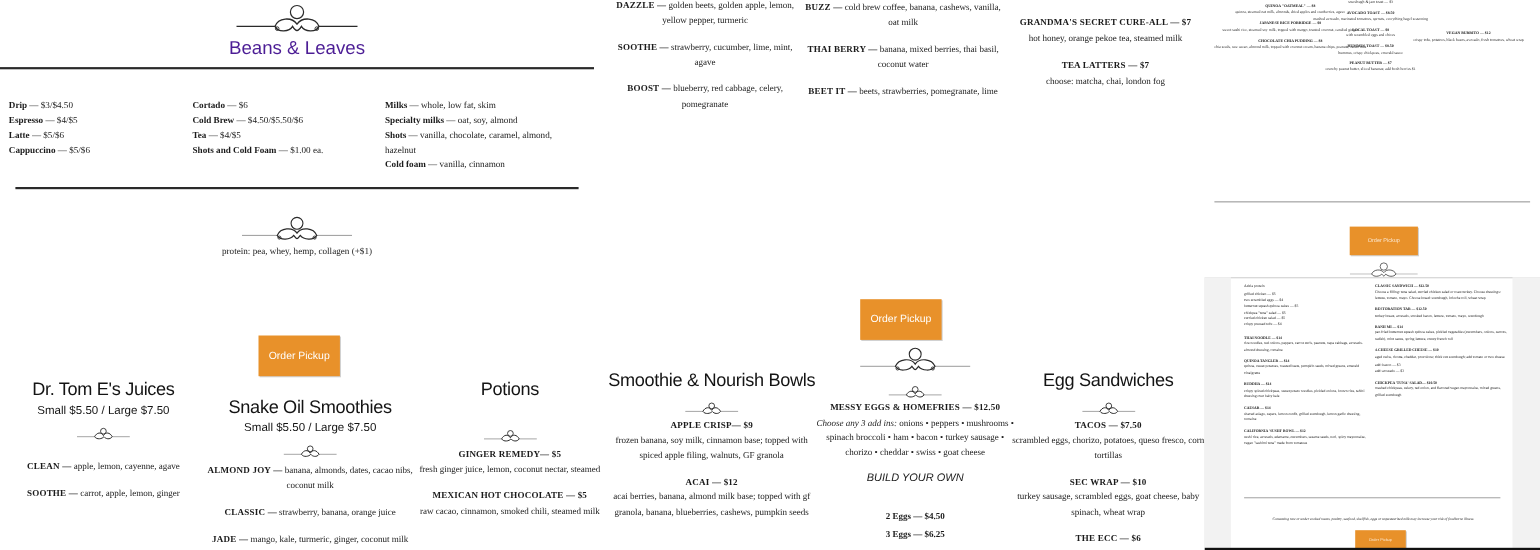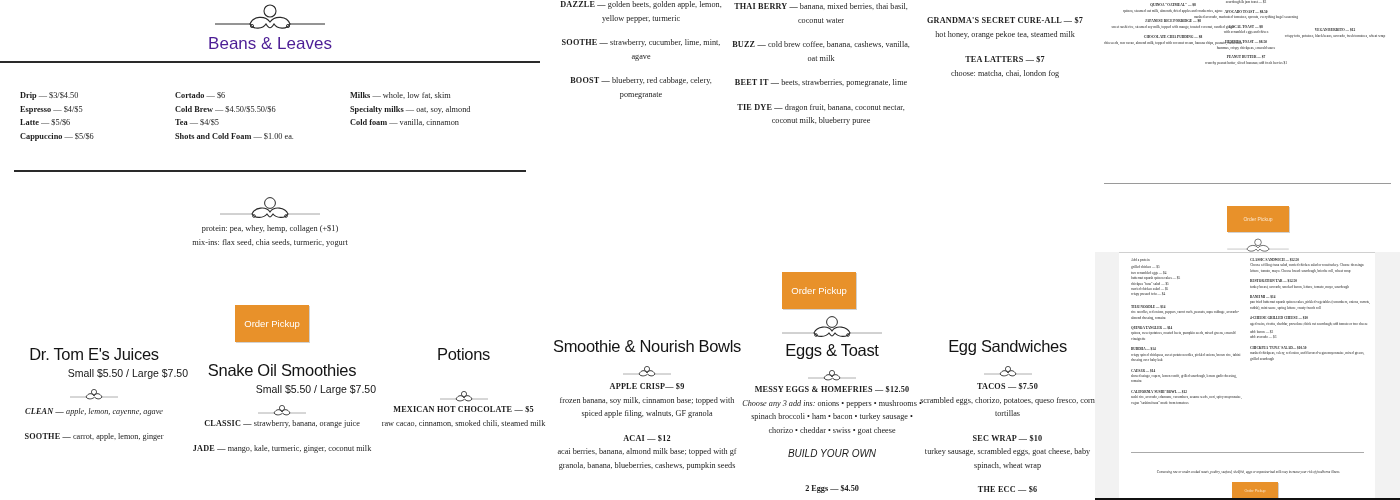--- a/index.html
+++ b/index.html
@@ -18,21 +18,21 @@
   .item       { font-size: 8.2px; line-height: 13.5px; text-align: center; margin-bottom: 11px; }
   .item .nm   { font-weight: bold; letter-spacing: .2px; }
 
   .secthead {
     font-family: "Liberation Sans", sans-serif;
     font-size: 16.5px; letter-spacing: -.3px; text-align: center;
     color: #141414; white-space: nowrap;
   }
   .subhead {
     font-family: "Liberation Sans", sans-serif;
-    font-size: 10.5px; text-align: right; color: #141414; margin-top: 3px;
+    font-size: 10.5px; text-align: center; color: #141414; margin-top: 3px;
   }
 
   
   .orn { display:block; margin: 0 auto; }
   .orn.sm { width: 60px; height: 13px; }
   .orn.md { width: 124px; height: 26px; }
   .orn.lg { width: 150px; height: 30px; }
 
   
   .rule { height: 2px; background: #2a2a2a; width: 100%; }
@@ -105,127 +105,131 @@
         <path d="M20 20 H55 M95 20 H130" stroke="#2a2a2a" stroke-width="1"></path>
         <path d="M55 20 C58 12,70 11,75 18 C80 11,92 12,95 20 C92 26,82 25,79 20 C76 25,74 25,71 20 C68 25,58 26,55 20 Z" fill="none" stroke="#2a2a2a" stroke-width="1.2"></path>
         <circle cx="57" cy="22" r="1.6" fill="none" stroke="#2a2a2a" stroke-width=".9"></circle>
         <circle cx="93" cy="22" r="1.6" fill="none" stroke="#2a2a2a" stroke-width=".9"></circle>
       </svg>
       <div class="brand">Beans &amp; Leaves</div>
     </div>
     <div class="rule" style="margin-top:7px;"></div>
 
     <div class="colwrap" style="margin-top:26px;">
-      <div class="col3" style="padding-left:20px;">
+      <div class="col3" style="padding-left:8px;">
         <div class="drinkline"><span class="nm">Drip</span> <span>— $3/$4.50</span></div>
         <div class="drinkline"><span class="nm">Espresso</span> <span>— $4/$5</span></div>
         <div class="drinkline"><span class="nm">Latte</span> <span>— $5/$6</span></div>
         <div class="drinkline"><span class="nm">Cappuccino</span> <span>— $5/$6</span></div>
       </div>
       <div class="col3">
         <div class="drinkline"><span class="nm">Cortado</span> <span>— $6</span></div>
         <div class="drinkline"><span class="nm">Cold Brew</span> <span>— $4.50/$5.50/$6</span></div>
         <div class="drinkline"><span class="nm">Tea</span> <span>— $4/$5</span></div>
         <div class="drinkline"><span class="nm">Shots and Cold Foam</span> <span>— $1.00 ea.</span></div>
       </div>
       <div class="col3">
         <div class="drinkline"><span class="nm">Milks</span> <span>— whole, low fat, skim</span></div>
         <div class="drinkline"><span class="nm">Specialty milks</span> <span>— oat, soy, almond</span></div>
+        <div class="drinkline"><span class="nm">Shots</span> <span>— vanilla, chocolate, caramel, almond, hazelnut</span></div>
         <div class="drinkline"><span class="nm">Cold foam</span> <span>— vanilla, cinnamon</span></div>
       </div>
     </div>
 
     <div class="rule" style="position:absolute; left:14px; right:14px; bottom:10px; width:auto;"></div>
   </div>
 
   <div class="abs" id="panelB">
     <svg class="orn md" viewBox="0 0 124 26">
       <circle cx="62" cy="7" r="5.4" fill="none" stroke="#2a2a2a" stroke-width="1"></circle>
       <path d="M12 18 H44 M80 18 H112" stroke="#9a9a9a" stroke-width=".9"></path>
       <path d="M44 18 C47 11,58 10,62 16 C66 10,77 11,80 18 C77 23,68 22,65 18 C62 22,62 22,59 18 C56 22,47 23,44 18 Z" fill="none" stroke="#2a2a2a" stroke-width="1.1"></path>
       <circle cx="46" cy="20" r="1.4" fill="none" stroke="#2a2a2a" stroke-width=".8"></circle>
       <circle cx="78" cy="20" r="1.4" fill="none" stroke="#2a2a2a" stroke-width=".8"></circle>
     </svg>
     <div class="l2">protein: pea, whey, hemp, collagen (+$1)</div>
-    <div class="l2">mix-ins: flax seed, chia seeds, turmeric, yogurt</div>
   </div>
 
   <button class="cta big abs" style="left:235px; top:305px;">Order Pickup</button>
 
   <button class="cta big2 abs" style="left:782px; top:272px;">Order Pickup</button>
 
   <div class="abs" id="colJuice">
     <div class="secthead">Dr. Tom E's Juices</div>
     <div class="subhead">Small $5.50 / Large $7.50</div>
     <svg class="orn sm" viewBox="0 0 60 13" style="margin-top:9px;">
       <path d="M6 9 H22 M38 9 H54" stroke="#9a9a9a" stroke-width=".8"></path>
       <circle cx="30" cy="4" r="2.6" fill="none" stroke="#2a2a2a" stroke-width=".8"></circle>
       <path d="M22 9 C24 5,28 4.5,30 8 C32 4.5,36 5,38 9 C36 12,32 11,30.5 9 C29 11,24 12,22 9 Z" fill="none" stroke="#2a2a2a" stroke-width=".9"></path>
     </svg>
-    <div class="item" style="margin-top:4px;font-style:italic;">
+    <div class="item" style="margin-top:16px;">
       <span class="nm">CLEAN —</span> <span>apple, lemon, cayenne, agave</span>
     </div>
     <div class="item">
       <span class="nm">SOOTHE —</span> <span>carrot, apple, lemon, ginger</span>
     </div>
   </div>
 
   <div class="abs" id="colSmooth">
     <div class="secthead">Snake Oil Smoothies</div>
     <div class="subhead">Small $5.50 / Large $7.50</div>
     <svg class="orn sm" viewBox="0 0 60 13" style="margin-top:9px;">
       <path d="M6 9 H22 M38 9 H54" stroke="#9a9a9a" stroke-width=".8"></path>
       <circle cx="30" cy="4" r="2.6" fill="none" stroke="#2a2a2a" stroke-width=".8"></circle>
       <path d="M22 9 C24 5,28 4.5,30 8 C32 4.5,36 5,38 9 C36 12,32 11,30.5 9 C29 11,24 12,22 9 Z" fill="none" stroke="#2a2a2a" stroke-width=".9"></path>
     </svg>
+    <div class="item" style="margin-top:4px;">
+      <span class="nm">ALMOND JOY —</span> <span>banana, almonds, dates, cacao nibs, coconut milk</span>
+    </div>
     <div class="item">
       <span class="nm">CLASSIC —</span> <span>strawberry, banana, orange juice</span>
     </div>
     <div class="item">
       <span class="nm">JADE —</span> <span>mango, kale, turmeric, ginger, coconut milk</span>
     </div>
   </div>
 
   <div class="abs" id="colPotion">
     <div class="secthead">Potions</div>
     <svg class="orn sm" viewBox="0 0 60 13" style="margin-top:26px;">
       <path d="M6 9 H22 M38 9 H54" stroke="#9a9a9a" stroke-width=".8"></path>
       <circle cx="30" cy="4" r="2.6" fill="none" stroke="#2a2a2a" stroke-width=".8"></circle>
       <path d="M22 9 C24 5,28 4.5,30 8 C32 4.5,36 5,38 9 C36 12,32 11,30.5 9 C29 11,24 12,22 9 Z" fill="none" stroke="#2a2a2a" stroke-width=".9"></path>
     </svg>
+    <div class="item" style="margin-top:3px;">
+      <div class="nm">GINGER REMEDY— $5</div>
+      <div>fresh ginger juice, lemon, coconut nectar, steamed</div>
+    </div>
     <div class="item">
       <div class="nm">MEXICAN HOT CHOCOLATE — $5</div>
       <div>raw cacao, cinnamon, smoked chili, steamed milk</div>
     </div>
   </div>
 
   <div class="abs" id="midA">
     <div class="item">
       <span class="nm">DAZZLE —</span> <span>golden beets, golden apple, lemon, yellow pepper, turmeric</span>
     </div>
     <div class="item">
       <span class="nm">SOOTHE —</span> <span>strawberry, cucumber, lime, mint, agave</span>
     </div>
     <div class="item">
       <span class="nm">BOOST —</span> <span>blueberry, red cabbage, celery, pomegranate</span>
     </div>
   </div>
 
   <div class="abs" id="midB">
     <div class="item">
+      <span class="nm">BUZZ —</span> <span>cold brew coffee, banana, cashews, vanilla, oat milk</span>
+    </div>
+    <div class="item">
       <span class="nm">THAI BERRY —</span> <span>banana, mixed berries, thai basil, coconut water</span>
     </div>
     <div class="item">
-      <span class="nm">BUZZ —</span> <span>cold brew coffee, banana, cashews, vanilla, oat milk</span>
-    </div>
-    <div class="item">
       <span class="nm">BEET IT —</span> <span>beets, strawberries, pomegranate, lime</span>
-    </div>
-    <div class="item">
-      <span class="nm">TIE DYE —</span> <span>dragon fruit, banana, coconut nectar, coconut milk, blueberry puree</span>
     </div>
   </div>
 
   <div class="abs" id="midC">
     <div class="item" style="margin-top:18px;">
       <div class="nm">GRANDMA'S SECRET CURE-ALL — $7</div>
       <div>hot honey, orange pekoe tea, steamed milk</div>
     </div>
     <div class="item" style="margin-top:12px;">
       <div class="nm">TEA LATTERS — $7</div>
@@ -251,21 +255,20 @@
   </div>
 
   <div class="abs" id="colEggs">
     <svg class="orn md" viewBox="0 0 124 26">
       <circle cx="62" cy="7" r="5.4" fill="none" stroke="#2a2a2a" stroke-width="1"></circle>
       <path d="M12 18 H44 M80 18 H112" stroke="#9a9a9a" stroke-width=".9"></path>
       <path d="M44 18 C47 11,58 10,62 16 C66 10,77 11,80 18 C77 23,68 22,65 18 C62 22,62 22,59 18 C56 22,47 23,44 18 Z" fill="none" stroke="#2a2a2a" stroke-width="1.1"></path>
       <circle cx="46" cy="20" r="1.4" fill="none" stroke="#2a2a2a" stroke-width=".8"></circle>
       <circle cx="78" cy="20" r="1.4" fill="none" stroke="#2a2a2a" stroke-width=".8"></circle>
     </svg>
-    <div class="secthead">Eggs &amp; Toast</div>
     <svg class="orn sm" viewBox="0 0 60 13" style="margin-top:9px;">
       <path d="M6 9 H22 M38 9 H54" stroke="#9a9a9a" stroke-width=".8"></path>
       <circle cx="30" cy="4" r="2.6" fill="none" stroke="#2a2a2a" stroke-width=".8"></circle>
       <path d="M22 9 C24 5,28 4.5,30 8 C32 4.5,36 5,38 9 C36 12,32 11,30.5 9 C29 11,24 12,22 9 Z" fill="none" stroke="#2a2a2a" stroke-width=".9"></path>
     </svg>
     <div class="item" style="margin-top:1px;text-align:center;">
       <div class="nm">MESSY EGGS &amp; HOMEFRIES — $12.50</div>
       <div><span class="it">Choose any 3 add ins:</span> <span>onions • peppers • mushrooms • spinach broccoli • ham • bacon • turkey sausage • chorizo • cheddar • swiss • goat cheese</span></div>
     </div>
     <div class="sans" style="font-size:10px;text-align:center;margin-top:9px;">BUILD YOUR OWN</div>

